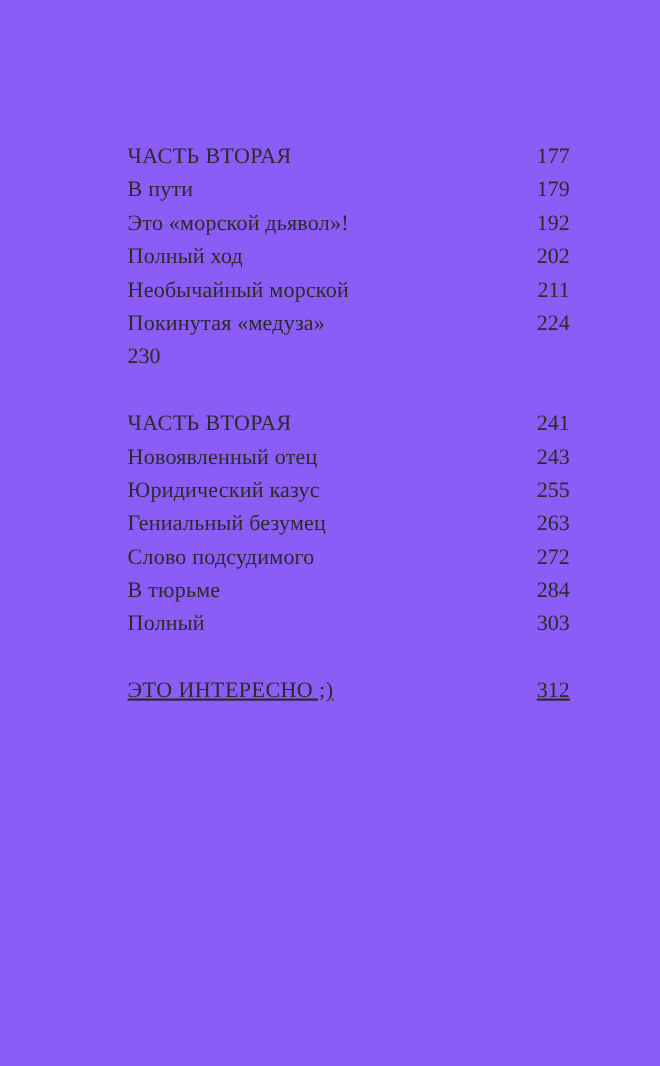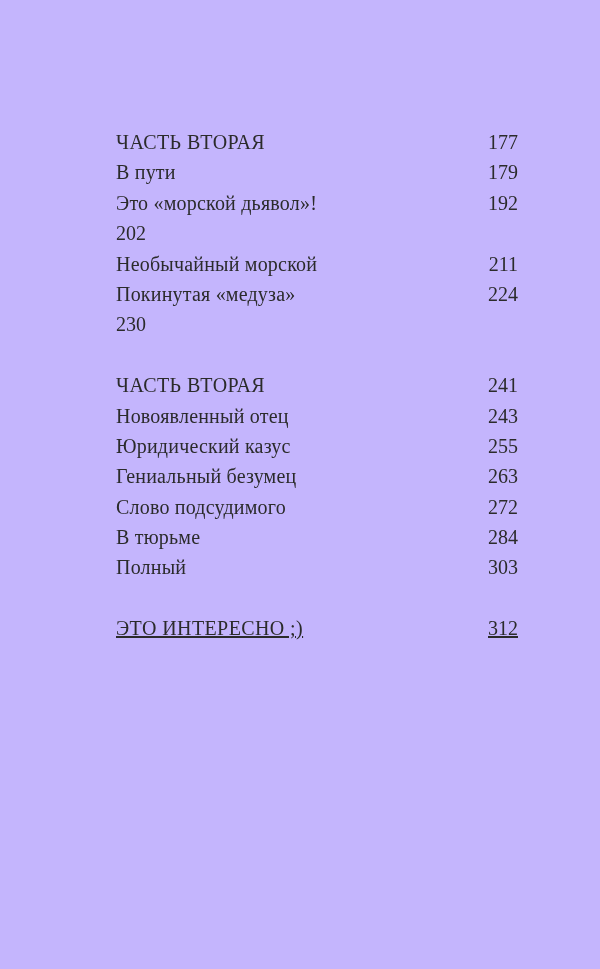--- a/index.html
+++ b/index.html
@@ -11,21 +11,21 @@
     height: 969px;
     background: #fdfdfd;
     overflow: hidden;
     font-family: "Liberation Serif", "DejaVu Serif", serif;
     color: #2b2b2b;
   }
   .page {
     position: relative;
     width: 600px;
     height: 969px;
-    background: #c4b5fd;
+    background: #8b5cf6;
   }
   .toc {
     position: absolute;
     left: 116px;
     top: 131px;
     width: 402px; 
   }
   .toc-section {
     margin-bottom: 30.4px; 
   }
@@ -64,20 +64,21 @@
         </div>
         <div class="toc-row">
           <span class="label">В пути</span>
           <span class="pageno">179</span>
         </div>
         <div class="toc-row">
           <span class="label">Это «морской дьявол»!</span>
           <span class="pageno">192</span>
         </div>
         <div class="toc-row">
+          <span class="label">Полный ход</span>
           <span class="pageno">202</span>
         </div>
         <div class="toc-row">
           <span class="label">Необычайный морской</span>
           <span class="pageno">211</span>
         </div>
         <div class="toc-row">
           <span class="label">Покинутая «медуза»</span>
           <span class="pageno">224</span>
         </div>

